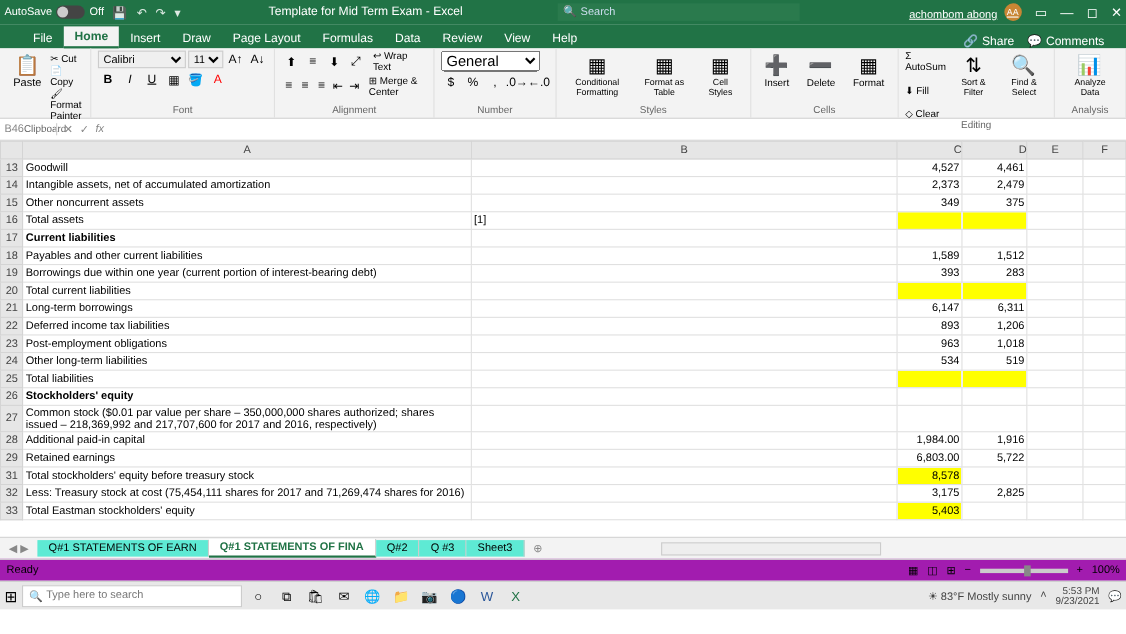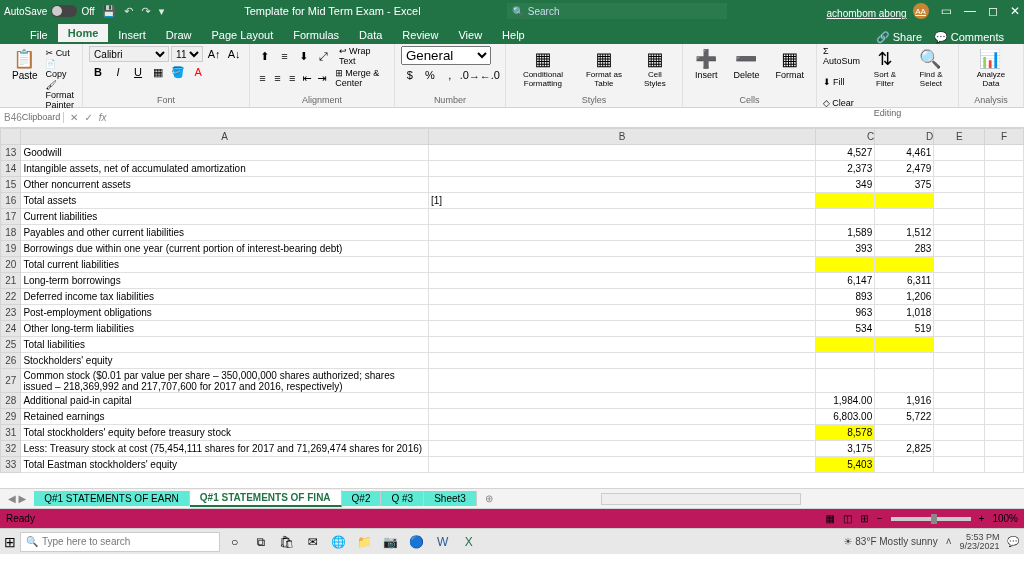--- a/index.html
+++ b/index.html
@@ -36,50 +36,50 @@
 .ribbon .font-row { display: flex; gap: 2px; align-items: center; }
 .ribbon .font-row select, .ribbon .font-row input { font-size: 10px; height: 16px; border: 1px solid #ccc; }
 .ribbon .icon-btn { width: 18px; height: 16px; display: inline-flex; align-items: center; justify-content: center; font-size: 11px; }
 .ribbon .align-controls, .ribbon .number-controls { display: flex; flex-direction: column; gap: 2px;}
 .ribbon .styles-icons { display: flex; gap: 4px; }
 .ribbon .cells-icons { display: flex; gap: 4px; }
 .ribbon .edit-col { display: flex; flex-direction: column; font-size: 9px; gap: 11px;}
 
 
 .formula-bar { height: 20px; border-bottom: 1px solid #d4d4d4; display: flex; align-items: center; }
-.formula-bar .name-box { width: 64px; border-right: 1px solid #ccc; padding: 0 4px; font-size: 10px; color: #888; }
+.formula-bar .name-box { width: 52px; border-right: 1px solid #ccc; padding: 0 4px; font-size: 10px; color: #888; }
 .formula-bar .fx-btns { padding: 0 6px; display: flex; gap: 6px; color: #888; font-size: 10px; }
 .formula-bar .fx-input { flex: 1; padding: 0 4px; }
 
 
 .grid-area { height: 360px; overflow: hidden; position: relative; }
 .grid table { border-collapse: collapse; width: 1024px; table-layout: fixed; }
 .grid th { background: #e6e6e6; border: 1px solid #d4d4d4; font-weight: normal; font-size: 10px; color: #444; height: 16px; }
 .grid th.corner { width: 20px; background: #e6e6e6; }
 .grid th.row-hdr { width: 20px; text-align: center; background: #e6e6e6; }
 .grid td { border: 1px solid #e0e0e0; height: 12px; font-size: 10px; padding: 0 2px; white-space: nowrap; overflow: hidden; }
 .grid .col-A { width: 400px; }
 .grid .col-B { width: 380px; }
 .grid .col-C { width: 58px; text-align: right; }
 .grid .col-D { width: 58px; text-align: right; }
 .grid .col-E { width: 50px; }
 .grid .col-F { width: 38px; }
 .grid td.highlight-y { background: #ffff00; }
-.grid td.bold { font-weight: normal; }
+.grid td.bold { font-weight: bold; }
 
 
 .sheet-bar { height: 20px; background: #f3f3f3; border-top: 1px solid #d4d4d4; display: flex; align-items: center; font-size: 10px; }
 .sheet-bar .nav { padding: 0 8px; color: #888; }
 .sheet-bar .stab { padding: 2px 10px; border-right: 1px solid #ccc; background: #5eead4; }
 .sheet-bar .stab.active { background: #fff; color: #217346; font-weight: bold; border-bottom: 2px solid #217346; }
 .sheet-bar .add { padding: 0 8px; color: #888; }
 .sheet-bar .scroll { width:200px; margin-left: 100px; height:12px; background:#eee; border:1px solid #ccc;}
 
 
-.status-bar { height: 20px; background: #be185d; border-top: 1px solid #d4d4d4; display: flex; align-items: center; font-size: 10px; padding: 0 6px; }
+.status-bar { height: 20px; background: #a21caf; border-top: 1px solid #d4d4d4; display: flex; align-items: center; font-size: 10px; padding: 0 6px; }
 .status-bar .right { margin-left: auto; display: flex; align-items: center; gap: 8px; }
 .status-bar .zoom-slider { width: 80px; height: 4px; background: #ccc; position: relative; }
 .status-bar .zoom-slider::after { content:''; position:absolute; width:6px; height:10px; background:#888; top:-3px; left:40px; }
 
 
 .taskbar { height: 26px; background: #e8e8e8; border-top: 1px solid #ccc; display: flex; align-items: center; padding: 0 4px; gap: 4px; }
 .taskbar .start { font-size: 14px; }
 .taskbar .search { flex: 0 0 200px; height: 20px; background: #fff; border: 1px solid #ccc; display: flex; align-items: center; padding: 0 6px; font-size: 10px; color: #777; }
 .taskbar .app-icon { width: 22px; height: 22px; display: flex; align-items: center; justify-content: center; font-size: 12px; }
 .taskbar .tray { margin-left: auto; display: flex; align-items: center; gap: 8px; font-size: 10px; color: #444; }

